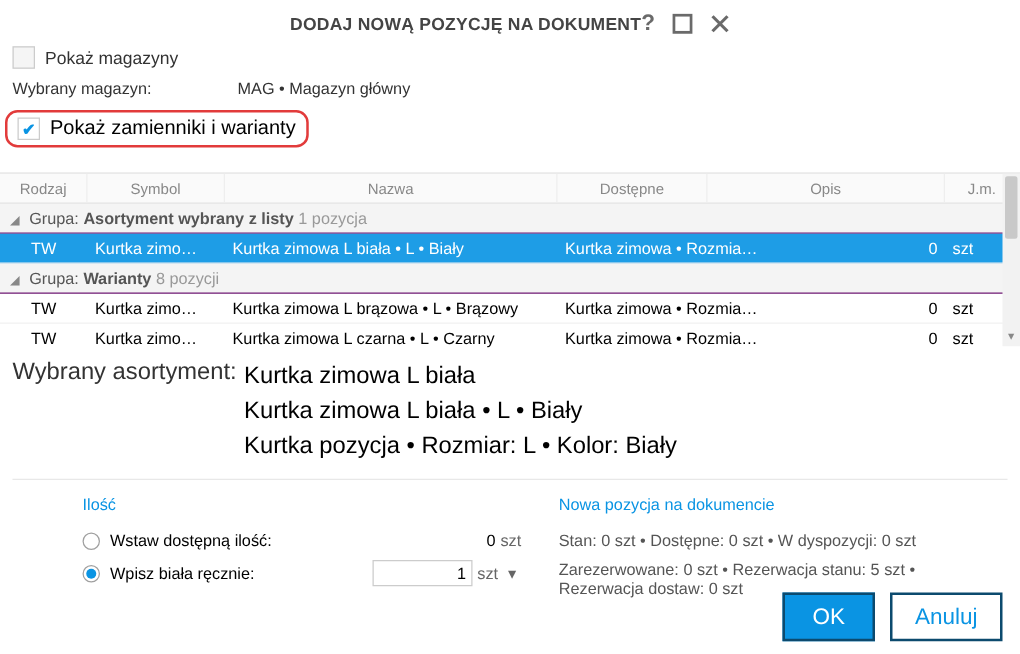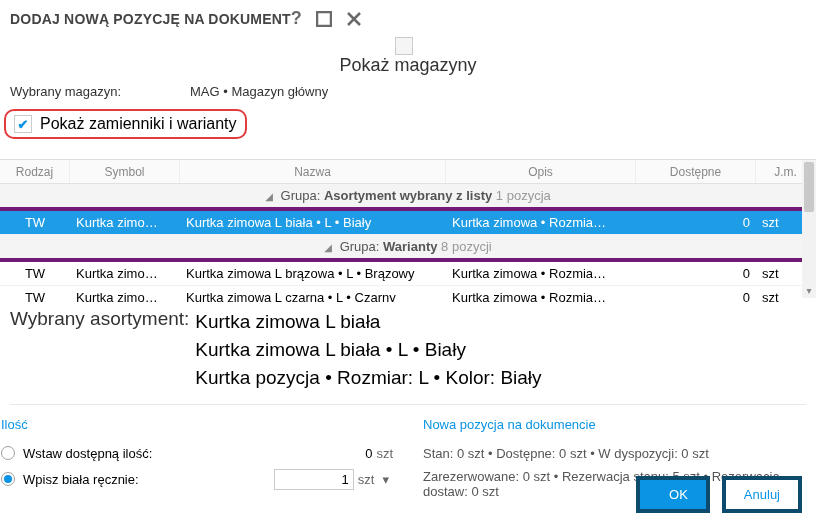--- a/index.html
+++ b/index.html
@@ -1,24 +1,24 @@
 <!DOCTYPE html>
 <html><head>
 <meta charset="utf-8">
 <style>
 * { box-sizing: border-box; margin: 0; padding: 0; font-family: "Segoe UI", Tahoma, sans-serif; }
 body { background: #fff; width: 816px; height: 523px; overflow: hidden; position: relative; }
 
-.titlebar { display: flex; align-items: center; justify-content: flex-start; padding: 8px 10px 4px 10px; }
+.titlebar { display: flex; align-items: center; justify-content: center; padding: 8px 10px 4px 10px; }
 .titlebar h1 { font-size: 14px; font-weight: 700; color: #444; letter-spacing: 0.2px; }
 .titlebar .controls { display: flex; gap: 14px; align-items: center; }
 .titlebar .controls span { color: #6a6a6a; cursor: pointer; }
 .titlebar .controls svg { display: block; }
 
-.row { display: flex; align-items: center; padding: 4px 10px; font-size: 18px; color: #333; flex-direction: column; }
+.row { display: flex; align-items: center; padding: 4px 10px; font-size: 14px; color: #333; }
 .checkbox { width: 18px; height: 18px; border: 1px solid #ccc; background: #fff; margin-right: 8px; display: flex; align-items: center; justify-content: center; }
 .checkbox.checked::after { content: "✔"; color: #0a94e3; font-size: 13px; font-weight: bold; }
 .checkbox.unchecked { background: #f5f5f5; }
 
 .label-val { display: flex; padding: 4px 10px; font-size: 13px; }
 .label-val .lab { width: 180px; color: #333; }
 .label-val .val { color: #333; }
 
 .highlight-box { border: 2px solid #e23b3b; border-radius: 10px; padding: 4px 8px; margin: 6px 4px 18px 4px; display: inline-flex; align-items: center; }
 
@@ -26,21 +26,21 @@
 .thead { display: flex; background: #fafafa; border-bottom: 1px solid #e1e1e1; font-size: 12px; color: #888; height: 24px; align-items: center; }
 .thead .col { padding: 0 6px; border-right: 1px solid #eee; height: 100%; display: flex; align-items: center; justify-content: center; }
 .col-rodzaj { width: 70px; }
 .col-symbol { width: 110px; }
 .col-nazwa { flex: 1; justify-content: center; }
 .col-opis { width: 190px; justify-content: center; }
 .col-dost { width: 120px; justify-content: center; }
 .col-jm { width: 60px; justify-content: flex-end; padding-right: 10px; }
 
 .tbody { max-height: 118px; overflow: hidden; font-size: 13px; position: relative; }
-.group-row { background: #f4f4f4; color: #555; padding: 4px 8px; border-bottom: 4px solid #701a75; text-align: center; }
+.group-row { background: #f4f4f4; color: #555; padding: 4px 8px; border-bottom: 1px solid #701a75; }
 .group-row .arrow { color: #888; margin-right: 4px; font-size: 10px; }
 .group-row b { color: #555; font-weight: 600; }
 .group-row .count { color: #999; }
 
 .data-row { display: flex; align-items: center; height: 24px; border-bottom: 1px solid #f1f1f1; }
 .data-row.selected { background: #1e9de6; color: #fff; }
 .data-row .c { padding: 0 6px; overflow: hidden; white-space: nowrap; text-overflow: ellipsis; }
 .data-row .c-rodzaj { width: 70px; text-align: center; }
 .data-row .c-symbol { width: 110px; }
 .data-row .c-nazwa { flex: 1; }
@@ -51,37 +51,37 @@
 .scrollbar { position: absolute; right: 0; top: 0; width: 14px; height: 138px; background: #f2f2f2; }
 .scrollbar .thumb { position: absolute; top: 2px; left: 2px; right: 2px; height: 50px; background: #c9c9c9; border-radius: 2px; }
 .scrollbar .arrow-down { position: absolute; bottom: 2px; left: 0; right: 0; text-align: center; color: #888; font-size: 10px; }
 
 .detail { padding: 6px 10px; font-size: 19px; }
 .detail .lab { display: inline-block; width: 180px; vertical-align: top; color: #333; }
 .detail .lines { display: inline-block; }
 .detail .lines div { padding: 3px 0; }
 hr.sep { border: none; border-top: 1px solid #e8e8e8; margin: 6px 10px; }
 
-.bottom { display: flex; padding: 6px 1px; gap: 30px; font-size: 13px; }
+.bottom { display: flex; padding: 6px 18px; gap: 30px; font-size: 13px; margin-left: 48px; }
 .bottom .left, .bottom .right { flex: 1; }
 .section-title { color: #0a94e3; font-size: 13px; margin-bottom: 10px; }
 
 .radio-row { display: flex; align-items: center; justify-content: space-between; padding: 4px 0; }
-.radio-left { display: flex; gap: 8px; }
+.radio-left { display: flex; align-items: center; gap: 8px; }
 .radio { width: 14px; height: 14px; border: 1px solid #a0a0a0; border-radius: 50%; display: inline-flex; align-items: center; justify-content: center; }
 .radio.on::after { content: ""; width: 8px; height: 8px; background: #0a94e3; border-radius: 50%; }
 .qty { display: flex; align-items: center; gap: 4px; }
 .qty input { width: 80px; border: 1px solid #ccc; padding: 2px 4px; text-align: right; font-size: 13px; }
 .qty .unit { color: #666; }
 .qty .drop { color: #666; cursor: pointer; padding: 0 4px; }
 
 .info-line { color: #555; padding: 4px 0; }
 
 .footer { position: absolute; bottom: 10px; right: 14px; display: flex; gap: 12px; }
-.btn { min-width: 74px; padding: 7px 18px; font-size: 13px; border: 4px solid #0c4a6e; background: #fff; color: #0a94e3; cursor: pointer; text-align: right; }
+.btn { min-width: 74px; padding: 7px 18px; font-size: 18px; border: 2px solid #0c4a6e; background: #fff; color: #0a94e3; cursor: pointer; text-align: center; }
 .btn.primary { background: #0a94e3; color: #fff; }
 </style>
 </head>
 <body>
 
 
 
 <div class="titlebar">
   <h1>DODAJ NOWĄ POZYCJĘ NA DOKUMENT</h1>
   <div class="controls">
@@ -113,22 +113,22 @@
 <div class="highlight-box">
   <span class="checkbox checked"></span>
   <span>Pokaż zamienniki i warianty</span>
 </div>
 
 <div class="table-wrap">
   <div class="thead">
     <div class="col col-rodzaj">Rodzaj</div>
     <div class="col col-symbol">Symbol</div>
     <div class="col col-nazwa">Nazwa</div>
+    <div class="col col-dost">Dostępne</div>
     <div class="col col-opis">Opis</div>
-    <div class="col col-dost">Dostępne</div>
     <div class="col col-jm">J.m.</div>
   </div>
 
   <div class="tbody">
     <div class="group-row">
       <span class="arrow">◢</span>
       <span>Grupa:</span>
       <b>Asortyment wybrany z listy</b>
       <span class="count">1 pozycja</span>
     </div>

